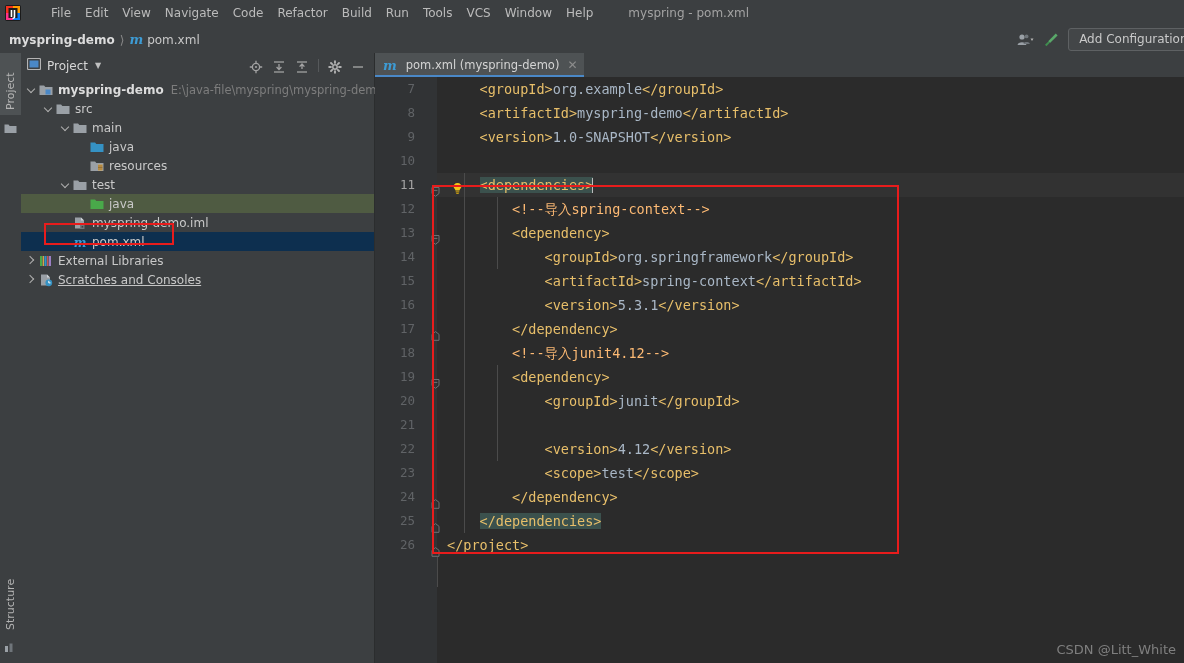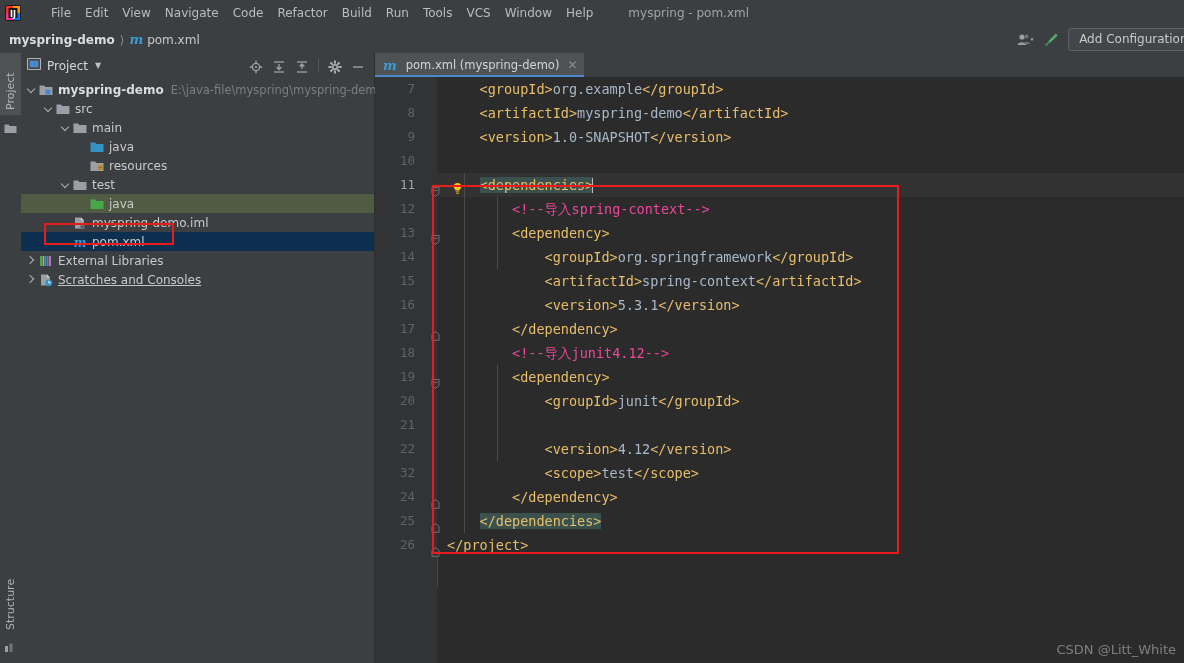--- a/index.html
+++ b/index.html
@@ -186,21 +186,21 @@
     color: #a9b7c6;
   }
   .fold {
     position: absolute; left: 56px; top: 7px;
     width: 9px; height: 10px;
   }
   .bulb { position: absolute; left: 76px; top: 5px; width: 13px; height: 13px; }
 
   .tok-tag   { color: #e8bf6a; }
   .tok-val   { color: #a9b7c6; }
-  .tok-cmt   { color: #ec4899; }
+  .tok-cmt   { color: #fdba74; }
   .hl-match  { background: #3b514d; }
   .caret {
     display: inline-block; width: 1px; height: 15px;
     background: #bbbbbb; vertical-align: -3px; margin-left: -1px;
   }
 
   .indent-guide {
     position: absolute; width: 1px; background: #4b4b4b;
   }
 
@@ -485,21 +485,21 @@
                 <path d="M1 9.3 h7 v-6 L4.5 0.6 L1 3.4 z" fill="none" stroke="#6e7173" stroke-width="1"></path>
               </svg></span><span class="code-text"><span>        </span><span><span class="tok-tag">&lt;/dependency&gt;</span></span></span></div>
           <div class="line"><span class="ln">18</span><span class="code-text"><span>        </span><span><span class="tok-cmt">&lt;!--导入junit4.12--&gt;</span></span></span></div>
           <div class="line"><span class="ln">19</span><span class="fold"><svg width="9" height="10" viewBox="0 0 9 10">
                 <path d="M1 0.5 h7 v6 L4.5 9.3 L1 6.5 z" fill="none" stroke="#6e7173" stroke-width="1"></path>
                 <path d="M2.6 3.4 h3.8" stroke="#6e7173" stroke-width="1"></path>
               </svg></span><span class="code-text"><span>        </span><span><span class="tok-tag">&lt;dependency&gt;</span></span></span></div>
           <div class="line"><span class="ln">20</span><span class="code-text"><span>            </span><span><span class="tok-tag">&lt;groupId&gt;</span><span class="tok-val">junit</span><span class="tok-tag">&lt;/groupId&gt;</span></span></span></div>
           <div class="line"><span class="ln">21</span></div>
           <div class="line"><span class="ln">22</span><span class="code-text"><span>            </span><span><span class="tok-tag">&lt;version&gt;</span><span class="tok-val">4.12</span><span class="tok-tag">&lt;/version&gt;</span></span></span></div>
-          <div class="line"><span class="ln">32</span><span class="code-text"><span>            </span><span><span class="tok-tag">&lt;scope&gt;</span><span class="tok-val">test</span><span class="tok-tag">&lt;/scope&gt;</span></span></span></div>
+          <div class="line"><span class="ln">23</span><span class="code-text"><span>            </span><span><span class="tok-tag">&lt;scope&gt;</span><span class="tok-val">test</span><span class="tok-tag">&lt;/scope&gt;</span></span></span></div>
           <div class="line"><span class="ln">24</span><span class="fold"><svg width="9" height="10" viewBox="0 0 9 10">
                 <path d="M1 9.3 h7 v-6 L4.5 0.6 L1 3.4 z" fill="none" stroke="#6e7173" stroke-width="1"></path>
               </svg></span><span class="code-text"><span>        </span><span><span class="tok-tag">&lt;/dependency&gt;</span></span></span></div>
           <div class="line"><span class="ln">25</span><span class="fold"><svg width="9" height="10" viewBox="0 0 9 10">
                 <path d="M1 9.3 h7 v-6 L4.5 0.6 L1 3.4 z" fill="none" stroke="#6e7173" stroke-width="1"></path>
               </svg></span><span class="code-text"><span>    </span><span class="hl-match"><span class="tok-tag">&lt;/dependencies&gt;</span></span></span></div>
           <div class="line"><span class="ln">26</span><span class="fold"><svg width="9" height="10" viewBox="0 0 9 10">
                 <path d="M1 9.3 h7 v-6 L4.5 0.6 L1 3.4 z" fill="none" stroke="#6e7173" stroke-width="1"></path>
               </svg></span><span class="code-text"><span></span><span><span class="tok-tag">&lt;/project&gt;</span></span></span></div>
         </div>

